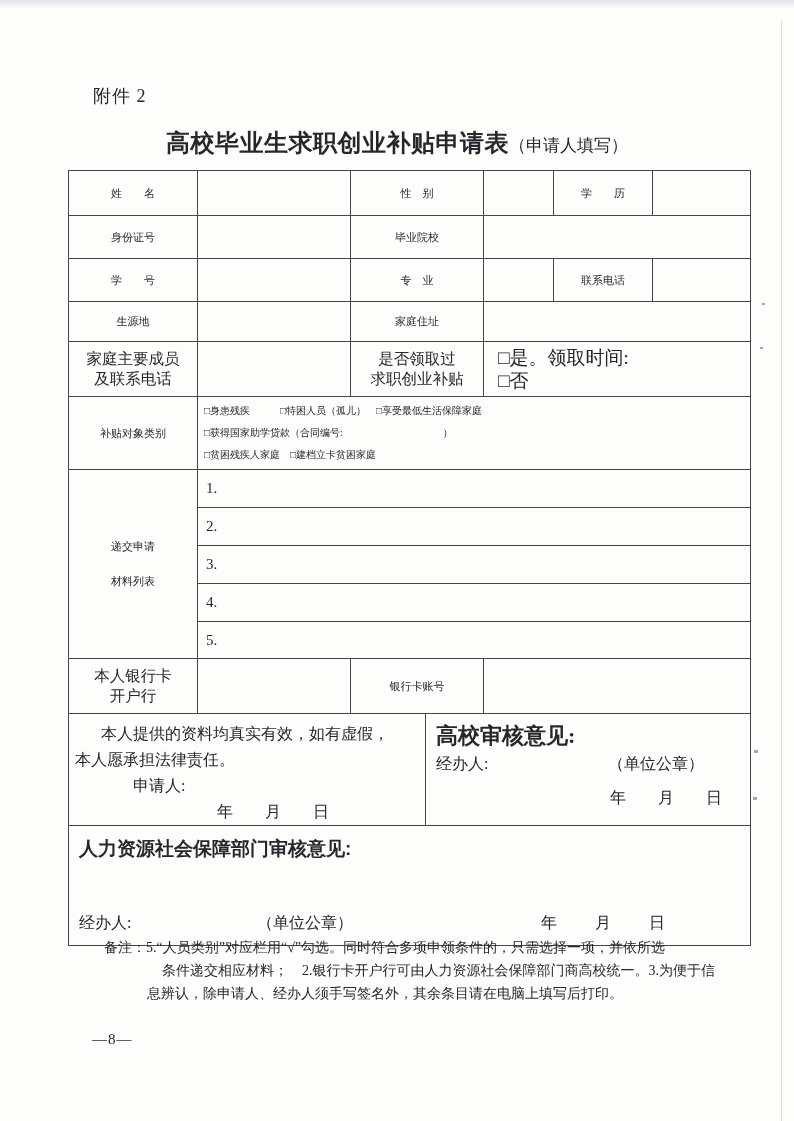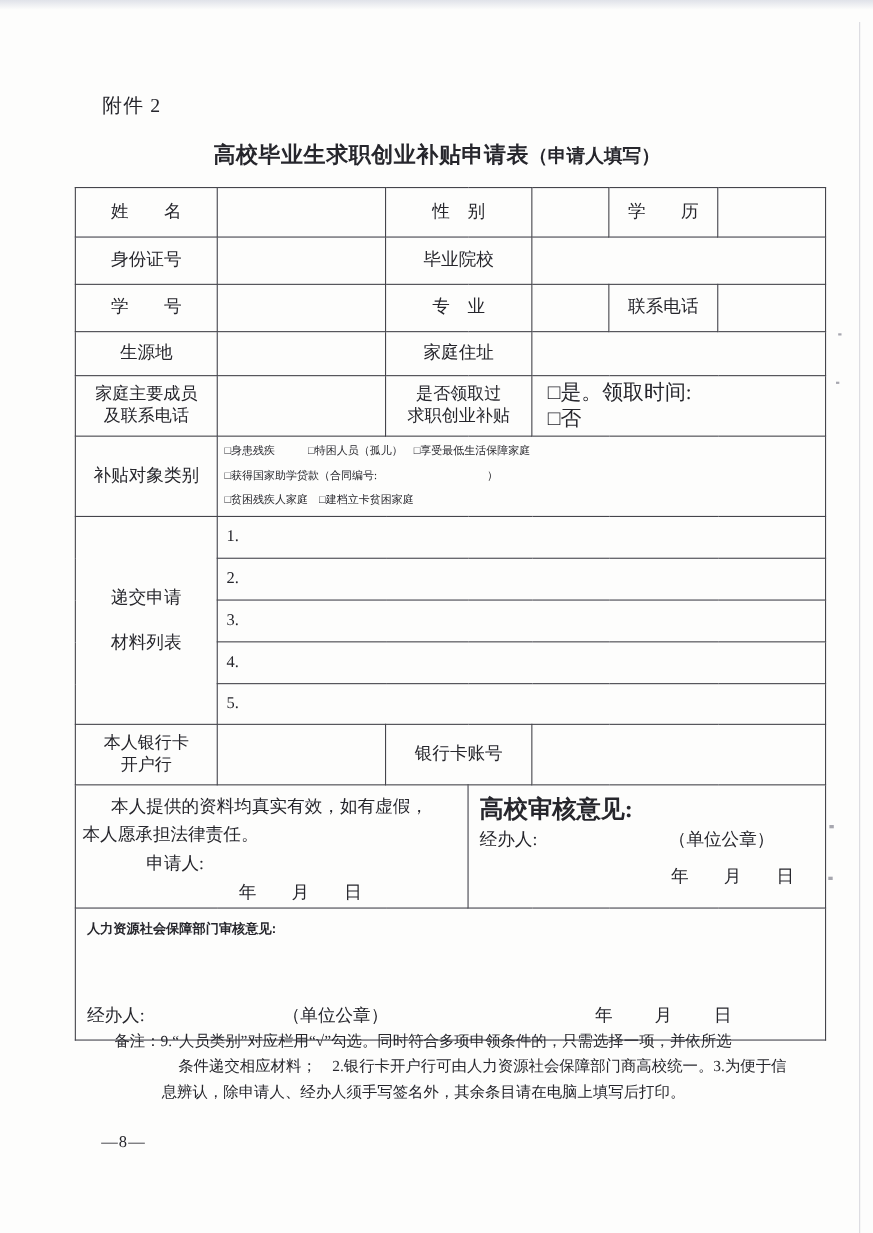--- a/index.html
+++ b/index.html
@@ -10,43 +10,43 @@
     color:#26262c;
     overflow:hidden;
   }
   .page{position:absolute;inset:0;background:#fdfdfc;}
   .scan-top{position:absolute;top:0;left:0;width:794px;height:9px;
     background:linear-gradient(to bottom, rgba(120,130,165,0.22), rgba(255,255,255,0));}
   .scan-right-line{position:absolute;left:781px;top:20px;bottom:0;width:1px;background:rgba(140,140,155,0.30);}
   .speck{position:absolute;background:#8a8a96;opacity:.75;}
   .attachment{position:absolute;left:93px;top:84px;font-size:18px;letter-spacing:1px;}
   .title-row{position:absolute;left:0;top:127px;width:794px;text-align:center;white-space:nowrap;}
-  .title-main{font-family:"Liberation Sans","DejaVu Sans",sans-serif;font-weight:700;font-size:20px;letter-spacing:0.5px;text-align:right;}
-  .title-suffix{font-family:"Liberation Sans","DejaVu Sans",sans-serif;font-weight:700;font-size:17px;}
+  .title-main{font-family:"Liberation Sans","DejaVu Sans",sans-serif;font-weight:700;font-size:24px;letter-spacing:0.5px;text-align:right;}
+  .title-suffix{font-family:"Liberation Sans","DejaVu Sans",sans-serif;font-weight:400;font-size:17px;}
   table.form-table{position:absolute;left:68px;top:170px;width:682px;border-collapse:collapse;table-layout:fixed;}
-  td{border:1px solid #45454c;font-size:16px;padding:0;vertical-align:middle;overflow:hidden;}
+  td{border:1px solid #45454c;font-size:11px;padding:0;vertical-align:middle;overflow:hidden;}
   td.lbl{text-align:center;line-height:1.3;}
   td.val{background:transparent;}
   .two-line{line-height:1.35;font-size:15.5px;}
   .yes-no{padding-left:14px;line-height:23px;font-size:19px;}
   .options{padding:3px 4px 3px 6px;line-height:22px;font-size:10px;white-space:nowrap;}
   .mat-label div{line-height:1.2;}
   .mat-label .gap{margin-top:22px;}
   .mat-item{padding-left:8px;font-size:15px;}
   .decl-cell{vertical-align:top;padding:7px 6px 0 6px;font-size:16px;line-height:26px;}
   .decl-l1{text-indent:26px;white-space:nowrap;}
   .decl-applicant{padding-left:58px;}
   .decl-date{padding-left:142px;white-space:nowrap;}
   .review-cell{vertical-align:top;padding:8px 0 0 0;font-size:16px;line-height:28px;}
   .bold-hei{font-family:"Liberation Sans","DejaVu Sans",sans-serif;font-weight:700;}
   .rev-title{padding-left:10px;font-size:22px;font-family:Liberation Serif, serif;}
   .rev-line{display:flex;justify-content:space-between;padding:0 46px 0 10px;}
   .rev-date{text-align:right;padding-right:28px;margin-top:6px;white-space:nowrap;}
   .hr-cell{vertical-align:top;padding:0;font-size:16px;position:relative;}
-  .hr-title{padding:10px 0 0 10px;font-size:12px;}
+  .hr-title{padding:10px 0 0 10px;font-size:19px;}
   .hr-bottom{position:absolute;left:0;right:0;bottom:8px;height:24px;}
   .hr-bottom span{position:absolute;white-space:nowrap;}
   .hr-handler{left:10px;}
   .hr-seal{left:188px;}
   .hr-date{left:472px;letter-spacing:2px;}
   .notes{position:absolute;left:104px;top:936px;width:640px;font-size:14px;line-height:23px;}
   .notes div{white-space:nowrap;}
   .note-l2{margin-left:58px;}
   .note-l3{margin-left:43px;}
   .pageno{position:absolute;left:92px;top:1031px;font-size:15px;letter-spacing:1px;}
@@ -181,19 +181,19 @@
           <span class="hr-handler">经办人:</span>
           <span class="hr-seal">（单位公章）</span>
           <span class="hr-date">年　　月　　日</span>
         </div>
       </td>
     </tr>
   </tbody>
     </table>
 
   <div class="notes">
-    <div>备注：9.“人员类别”对应栏用“√”勾选。同时符合多项申领条件的，只需选择一项，并依所选</div>
+    <div>备注：5.“人员类别”对应栏用“√”勾选。同时符合多项申领条件的，只需选择一项，并依所选</div>
     <div class="note-l2">条件递交相应材料；　2.银行卡开户行可由人力资源社会保障部门商高校统一。3.为便于信</div>
     <div class="note-l3">息辨认，除申请人、经办人须手写签名外，其余条目请在电脑上填写后打印。</div>
   </div>
 
   <div class="pageno">—8—</div>
 </div>
 
 </body></html>

